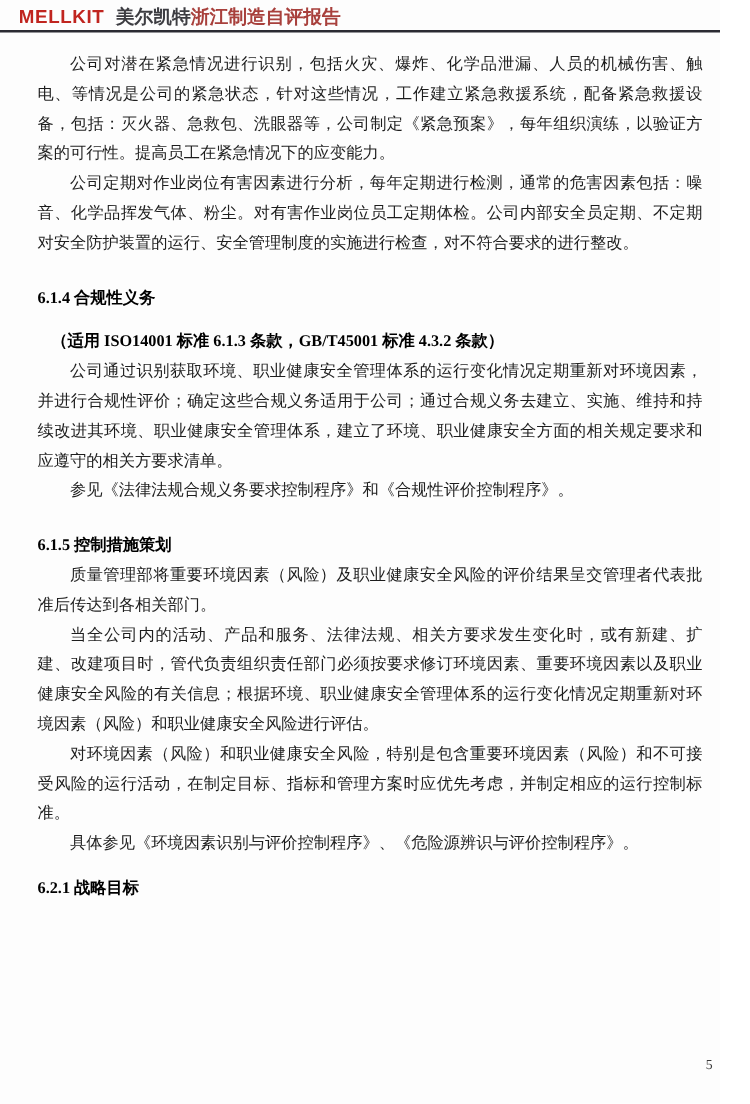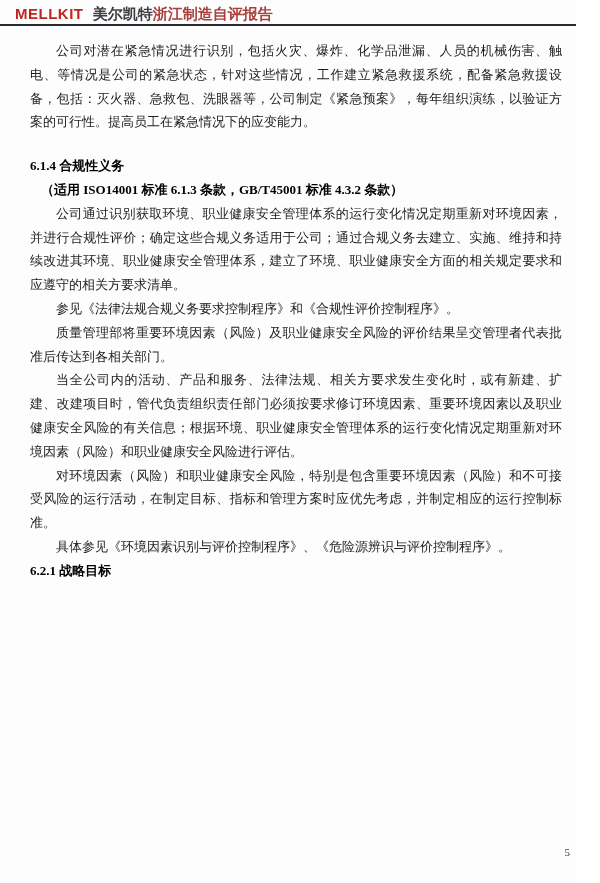--- a/index.html
+++ b/index.html
@@ -43,21 +43,21 @@
   }
   .para {
     margin: 0;
     text-indent: 2em;
   }
   .heading {
     margin: 20px 0 0 0;
     font-weight: bold;
     color: #000000;
   }
-  .heading.tight { margin-top: 0; }
+  .heading.tight { margin-top: 12px; }
   .heading.note  { padding-left: 0.85em; }
   .heading-num   { display: inline-block; margin-right: 2.2em; }
   
   .page-number {
     position: absolute;
     top: 846px;
     right: 6px;
     font-size: 11px;
     color: #3a3a3a;
     font-family: "Liberation Serif", "DejaVu Serif", serif;
@@ -71,27 +71,29 @@
   <header class="page-header">
     <span class="brand">MELLKIT</span>
     <span class="company">美尔凯特</span><span class="doc-title">浙江制造自评报告</span>
   </header>
   <div class="header-rule"></div>
 
   <main class="content">
 
     <p class="para">公司对潜在紧急情况进行识别，包括火灾、爆炸、化学品泄漏、人员的机械伤害、触电、等情况是公司的紧急状态，针对这些情况，工作建立紧急救援系统，配备紧急救援设备，包括：灭火器、急救包、洗眼器等，公司制定《紧急预案》，每年组织演练，以验证方案的可行性。提高员工在紧急情况下的应变能力。</p>
 
+    <p class="para">公司定期对作业岗位有害因素进行分析，每年定期进行检测，通常的危害因素包括：噪音、化学品挥发气体、粉尘。对有害作业岗位员工定期体检。公司内部安全员定期、不定期对安全防护装置的运行、安全管理制度的实施进行检查，对不符合要求的进行整改。</p>
 
     <div class="heading">6.1.4 合规性义务</div>
     <div class="heading tight note">（适用 ISO14001 标准 6.1.3 条款，GB/T45001 标准 4.3.2 条款）</div>
 
     <p class="para">公司通过识别获取环境、职业健康安全管理体系的运行变化情况定期重新对环境因素，并进行合规性评价；确定这些合规义务适用于公司；通过合规义务去建立、实施、维持和持续改进其环境、职业健康安全管理体系，建立了环境、职业健康安全方面的相关规定要求和应遵守的相关方要求清单。</p>
     <p class="para">参见《法律法规合规义务要求控制程序》和《合规性评价控制程序》。</p>
 
+    <div class="heading">6.1.5 控制措施策划</div>
 
     <p class="para">质量管理部将重要环境因素（风险）及职业健康安全风险的评价结果呈交管理者代表批准后传达到各相关部门。</p>
     <p class="para">当全公司内的活动、产品和服务、法律法规、相关方要求发生变化时，或有新建、扩建、改建项目时，管代负责组织责任部门必须按要求修订环境因素、重要环境因素以及职业健康安全风险的有关信息；根据环境、职业健康安全管理体系的运行变化情况定期重新对环境因素（风险）和职业健康安全风险进行评估。</p>
     <p class="para">对环境因素（风险）和职业健康安全风险，特别是包含重要环境因素（风险）和不可接受风险的运行活动，在制定目标、指标和管理方案时应优先考虑，并制定相应的运行控制标准。</p>
     <p class="para">具体参见《环境因素识别与评价控制程序》、《危险源辨识与评价控制程序》。</p>
 
     <div class="heading tight">6.2.1 战略目标</div>
 
 
   </main>

